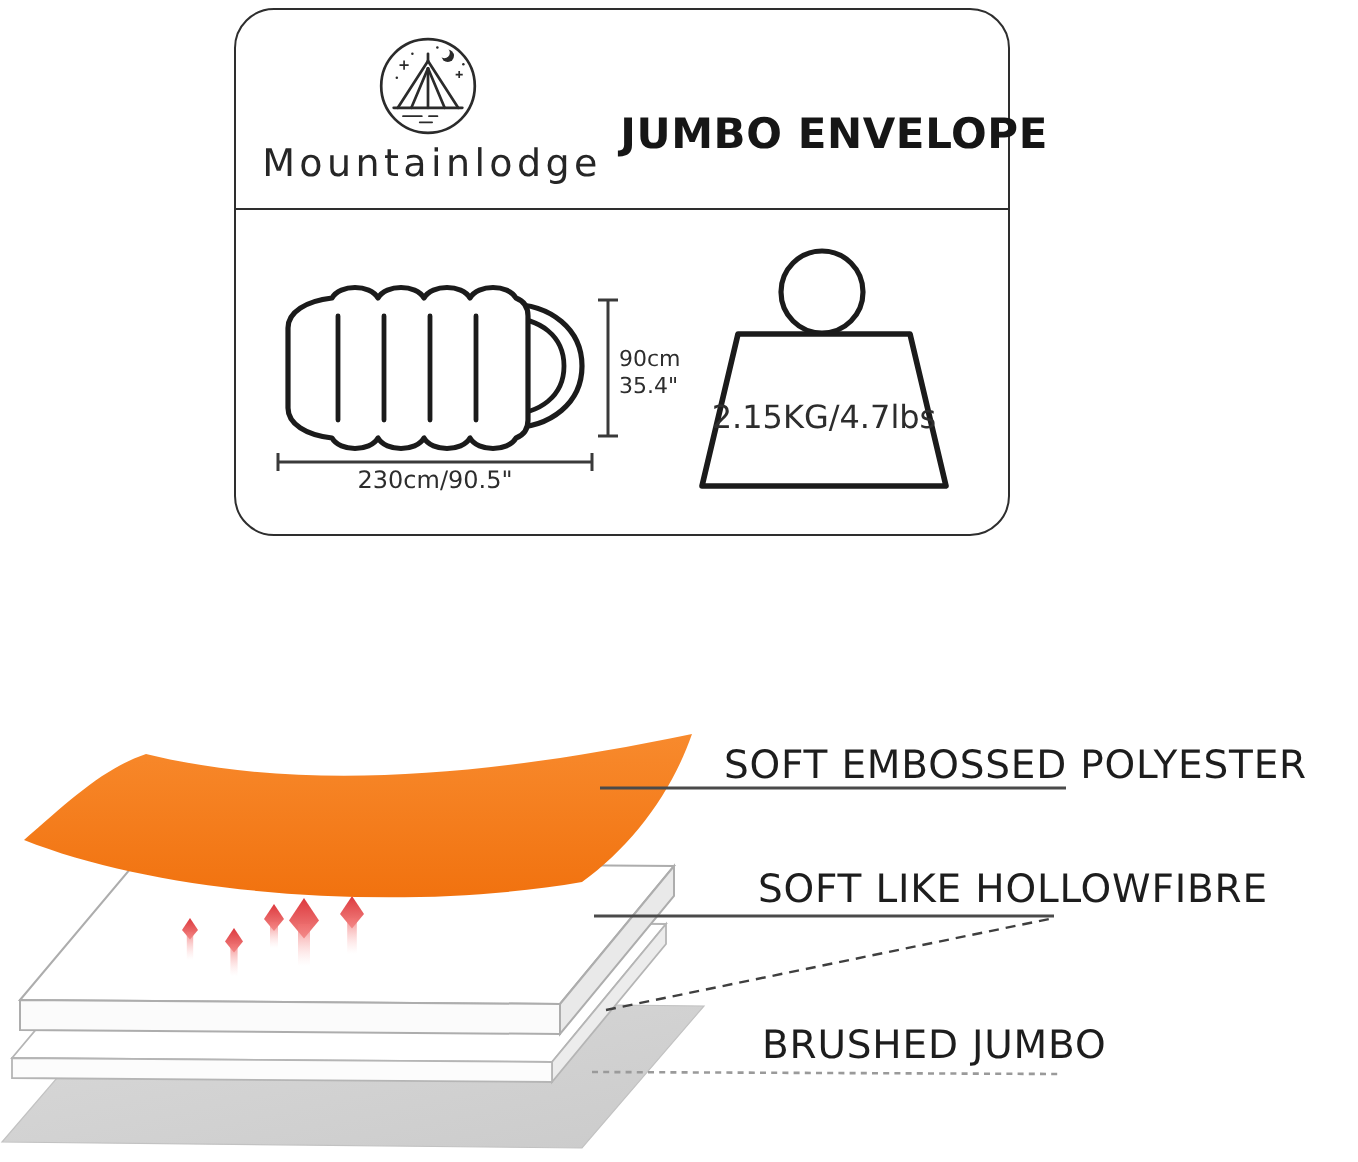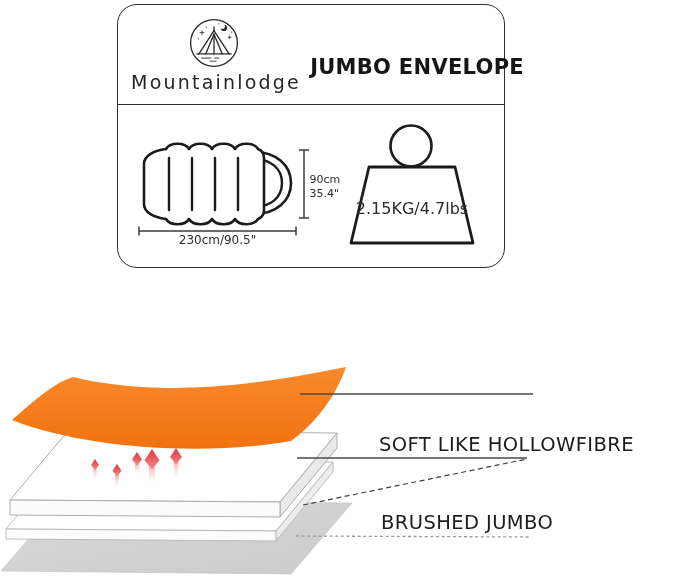--- a/index.html
+++ b/index.html
@@ -170,16 +170,17 @@
              C336,396 316,423 291,441 C205,456 85,449 12,420 Z" fill="url(#og)"></path>
 
     <g fill="none">
       <line x1="300" y1="394" x2="533" y2="394" stroke="#4a4a4a" stroke-width="1.4"></line>
       <line x1="297" y1="458" x2="527" y2="458" stroke="#4a4a4a" stroke-width="1.4"></line>
       <line x1="303" y1="505" x2="527" y2="459" stroke="#3f3f3f" stroke-width="1.2" stroke-dasharray="5,3.5"></line>
       <line x1="296" y1="536" x2="530" y2="537" stroke="#9a9a9a" stroke-width="1.3" stroke-dasharray="3,2.6"></line>
     </g>
   </svg>
 
+  <div class="layer-label label-polyester">SOFT EMBOSSED POLYESTER</div>
   <div class="layer-label label-hollowfibre">SOFT LIKE HOLLOWFIBRE</div>
   <div class="layer-label label-pongee">BRUSHED JUMBO</div>
 
 </div>
 
 </body></html>

